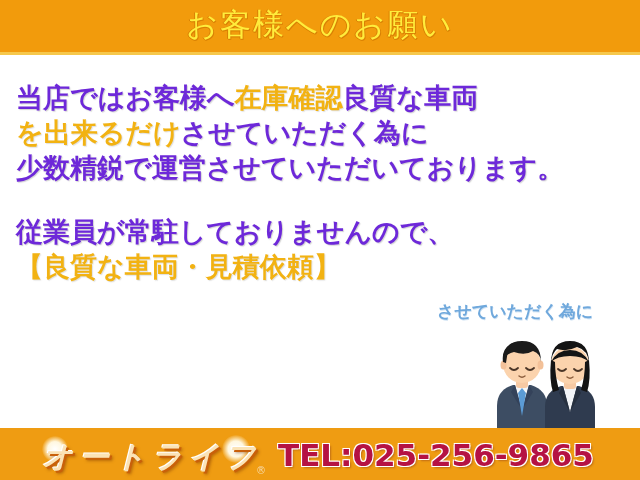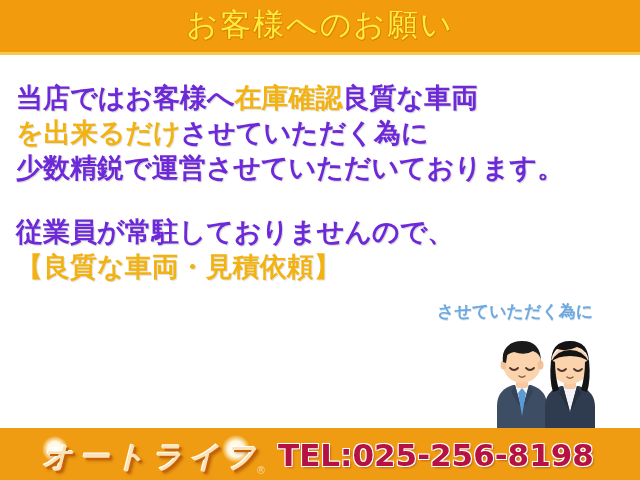--- a/index.html
+++ b/index.html
@@ -249,15 +249,15 @@
 
   <div id="footer-band"></div>
 
   <div id="logo">
     <div class="sparkle" id="sparkle-left"></div>
     <div class="sparkle" id="sparkle-right"></div>
     <div id="logo-text">オートライフ</div>
     <div id="logo-mark">®</div>
   </div>
 
-  <div id="tel">TEL:025-256-8198</div>
+  <div id="tel">TEL:025-256-9865</div>
 
 </div>
 
 </body></html>

